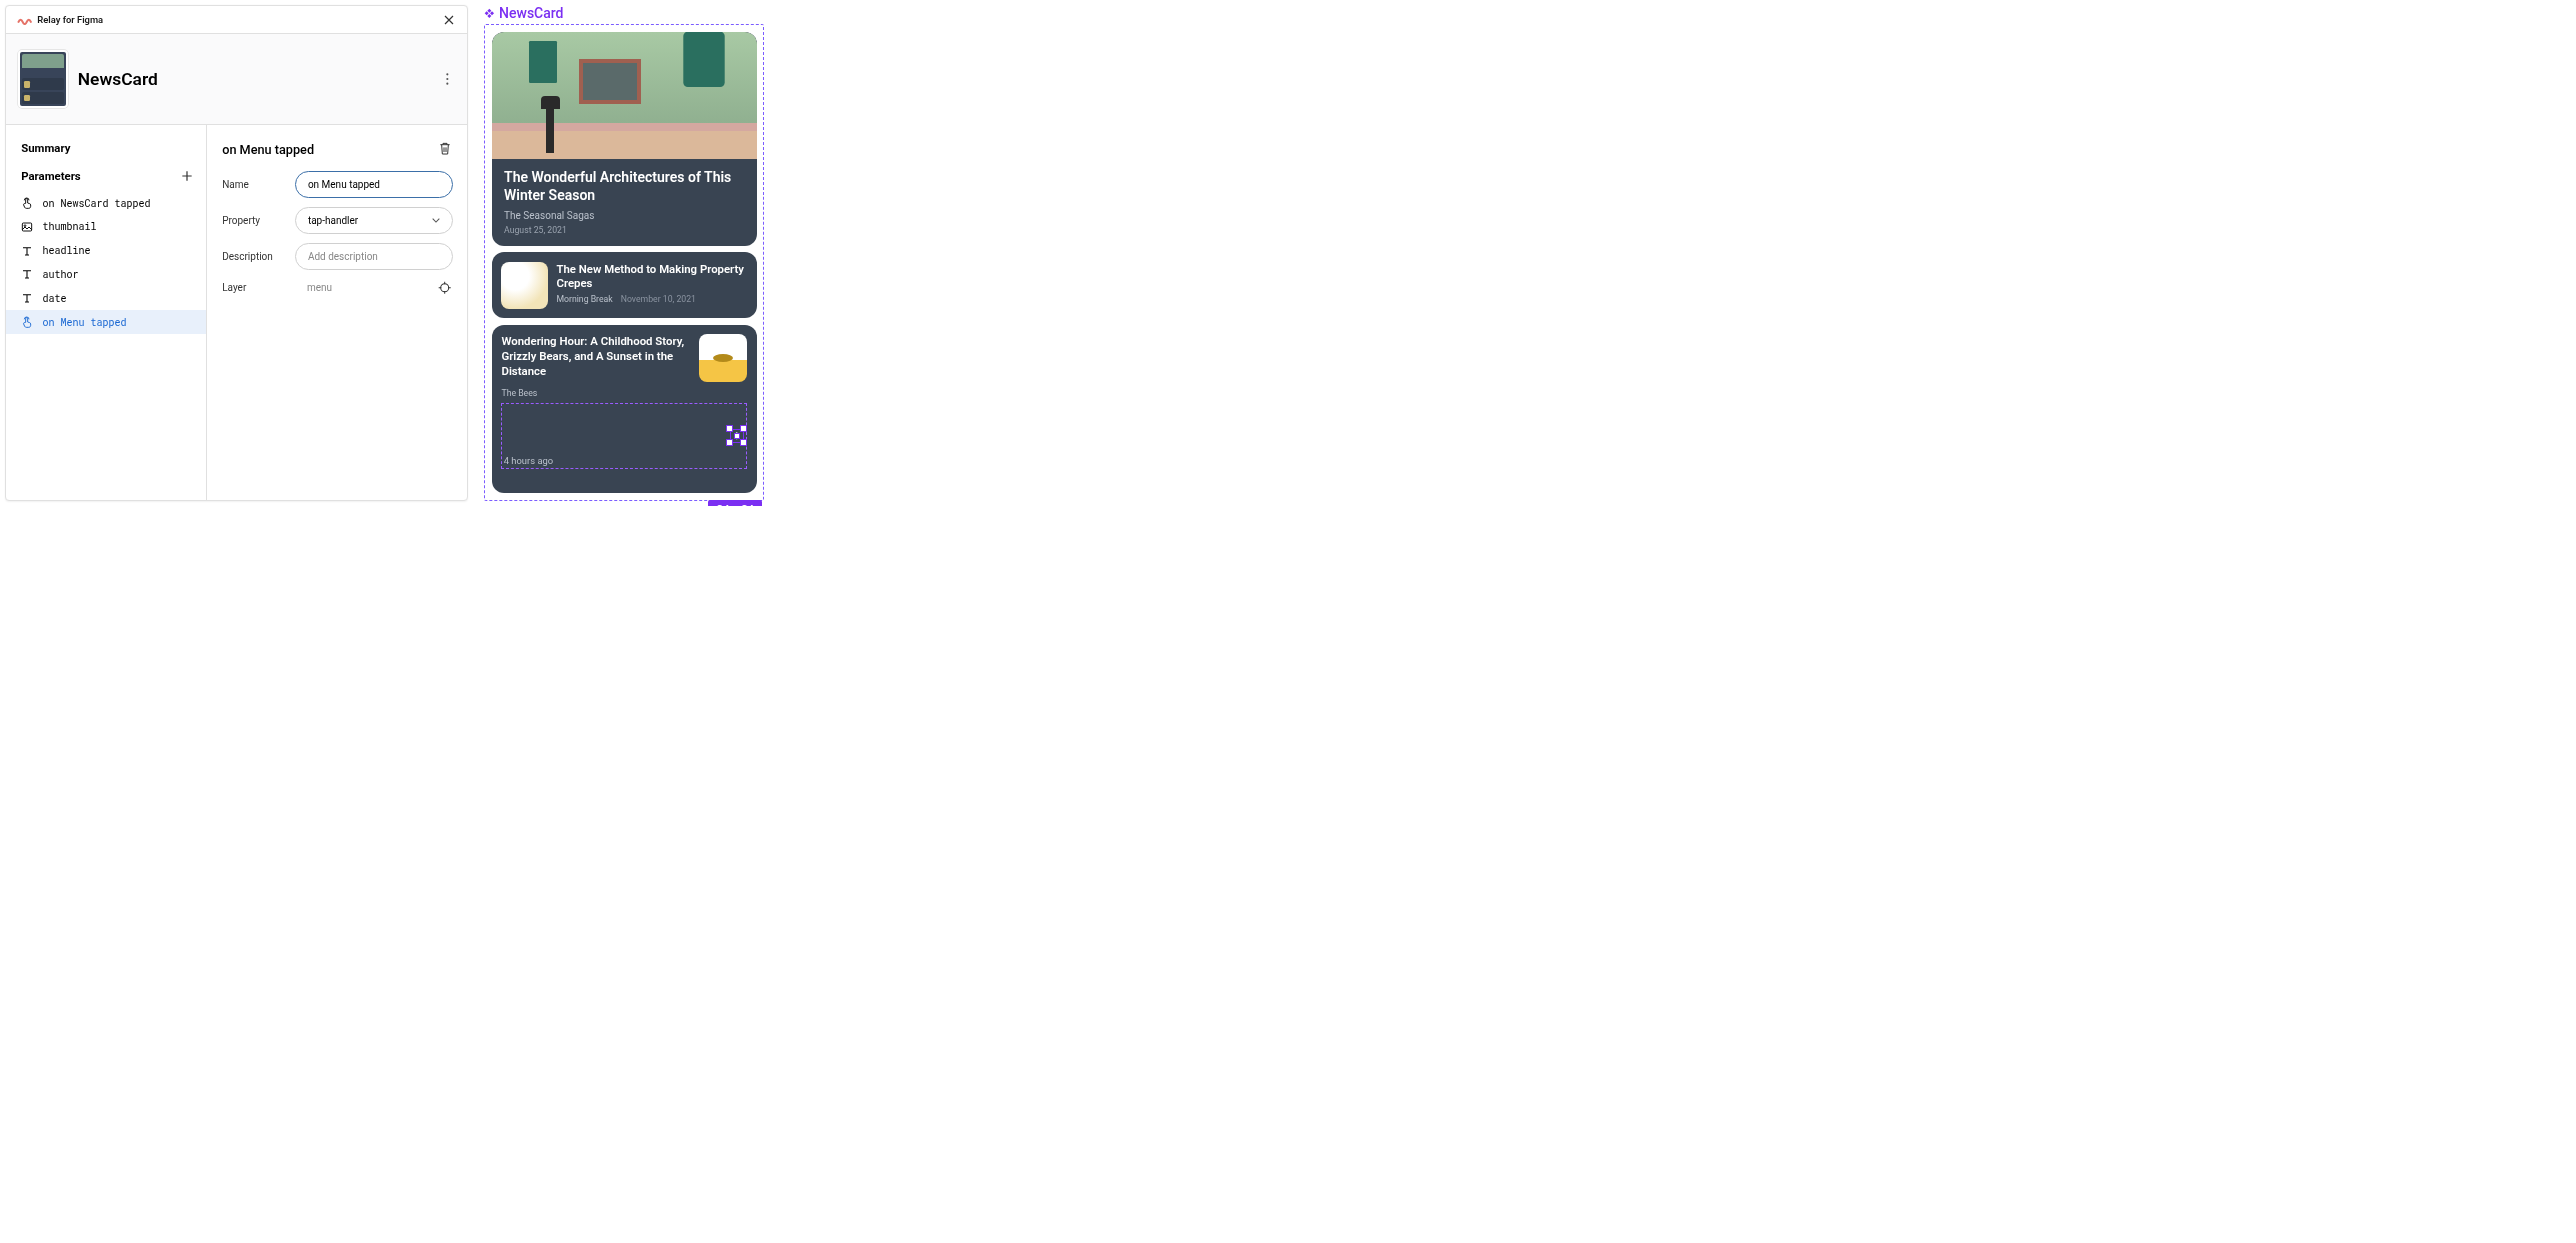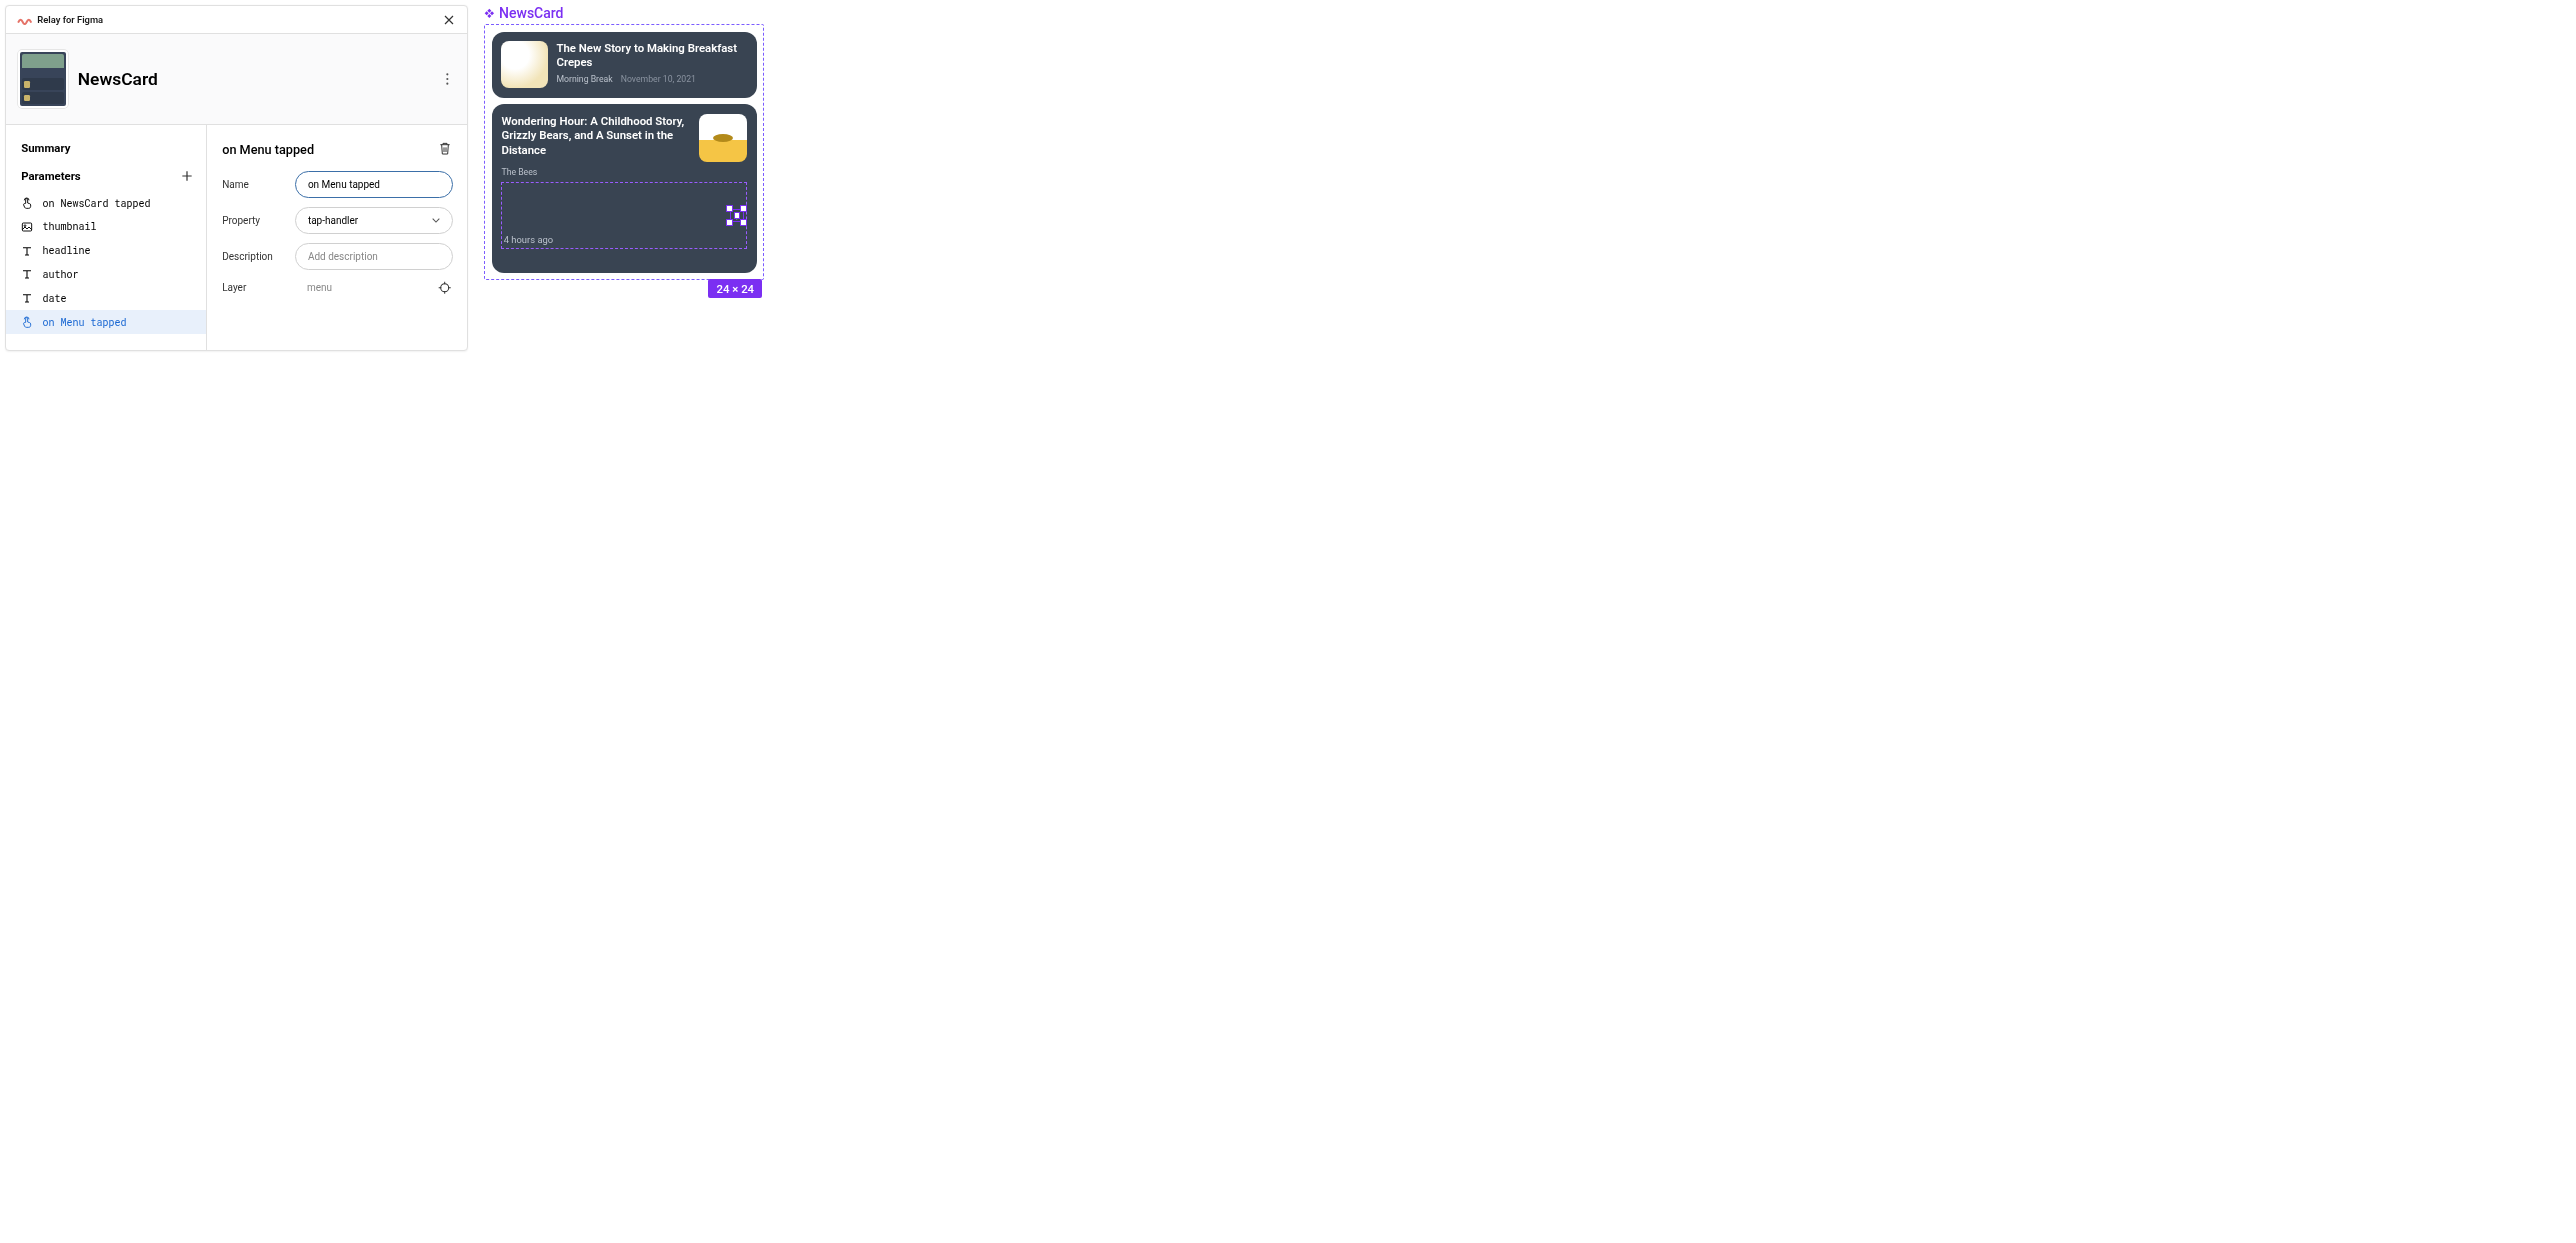--- a/index.html
+++ b/index.html
@@ -221,24 +221,34 @@
 </div>
 
 <div class="canvas">
   <div class="fc-label">
     <svg width="10.7" height="10.7" viewBox="0 0 16 16">
         <path d="M8 1l3 3-3 3-3-3zM8 9l3 3-3 3-3-3zM1 8l3-3 3 3-3 3zM9 8l3-3 3 3-3 3z" fill="#7b2ff2"></path>
       </svg>
     <span>NewsCard</span>
   </div>
   <div class="fc-frame">
+    <div class="card hero">
+      <div class="hero-img">
+          <div class="lamp"></div>
+        </div>
+      <div class="hero-body">
+        <div class="hero-title">The Wonderful Architectures of This Winter Season</div>
+        <div class="hero-sub">The Seasonal Sagas</div>
+        <div class="hero-date">August 25, 2021</div>
+      </div>
+    </div>
     <div class="card row">
       <div class="row-img"></div>
       <div class="row-body">
-        <div class="row-title">The New Story to Making Breakfast Crepes</div>
+        <div class="row-title">The New Method to Making Property Crepes</div>
         <div class="row-meta">
           <span>Morning Break</span>
           <span class="dim">November 10, 2021</span>
         </div>
       </div>
     </div>
     <div class="card third">
       <div class="third-head">
         <div class="third-title">Wondering Hour: A Childhood Story, Grizzly Bears, and A Sunset in the Distance</div>
         <div class="third-img"></div>

